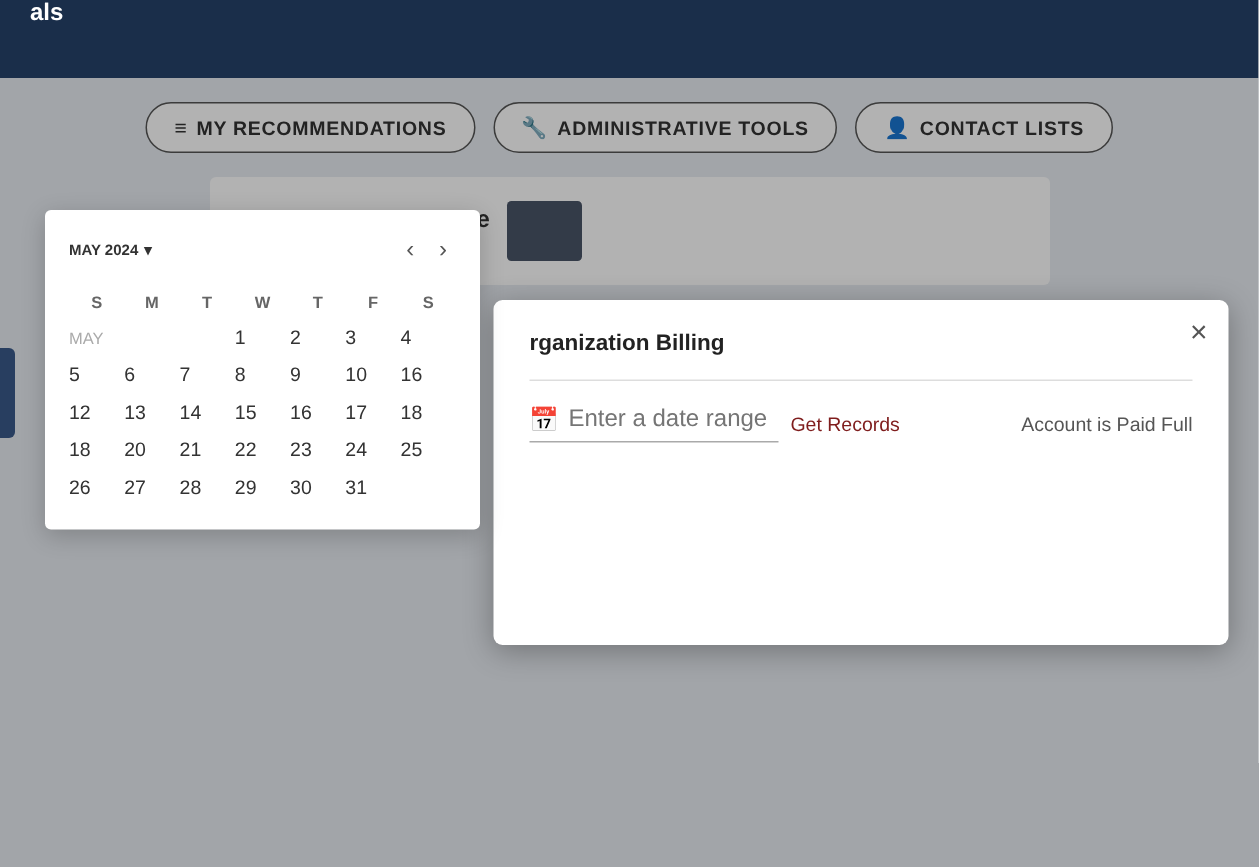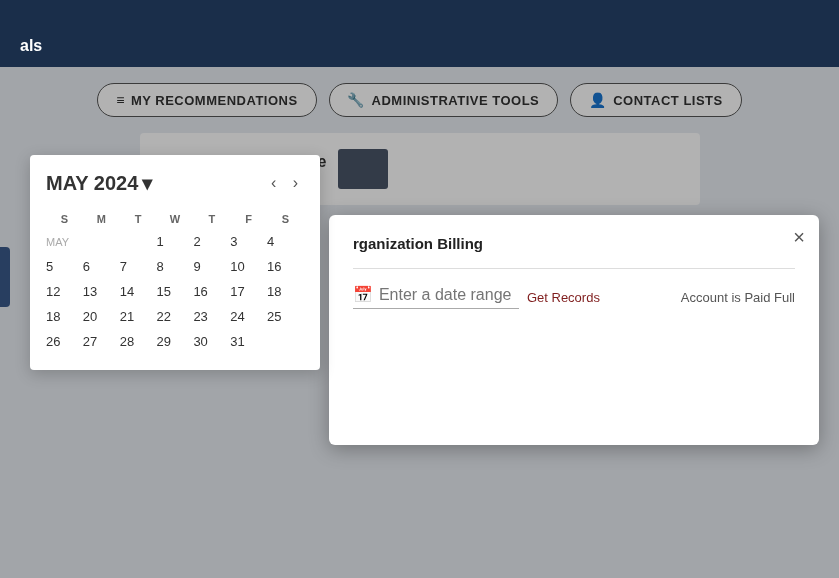--- a/index.html
+++ b/index.html
@@ -8,24 +8,24 @@
       background: #f0f0f0;
       width: 839px;
       height: 578px;
       overflow: hidden;
       position: relative;
     }
 
     
     .top-bar {
       background: #1a2e4a;
-      height: 67px;
-      display: flex;
-      align-items: flex-end;
-      padding: 12px 20px;
+      height: 52px;
+      display: flex;
+      align-items: flex-start;
+      padding: 0 20px;
     }
     .top-bar-title {
       color: #ffffff;
       font-size: 16px;
       font-weight: bold;
     }
 
     
     .main-content {
       background: #e8edf2;
@@ -196,21 +196,21 @@
     }
 
     .cal-header {
       display: flex;
       align-items: center;
       justify-content: space-between;
       margin-bottom: 14px;
     }
 
     .cal-month-title {
-      font-size: 20px;
+      font-size: 10px;
       font-weight: bold;
       color: #333;
       display: flex;
       align-items: center;
       gap: 4px;
     }
 
     .cal-nav-btn {
       background: none;
       border: none;

